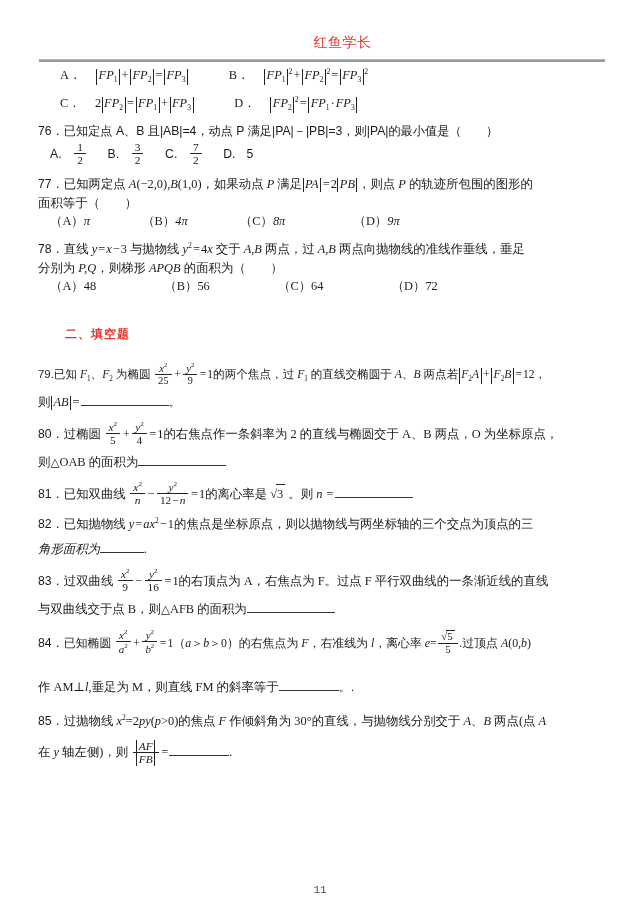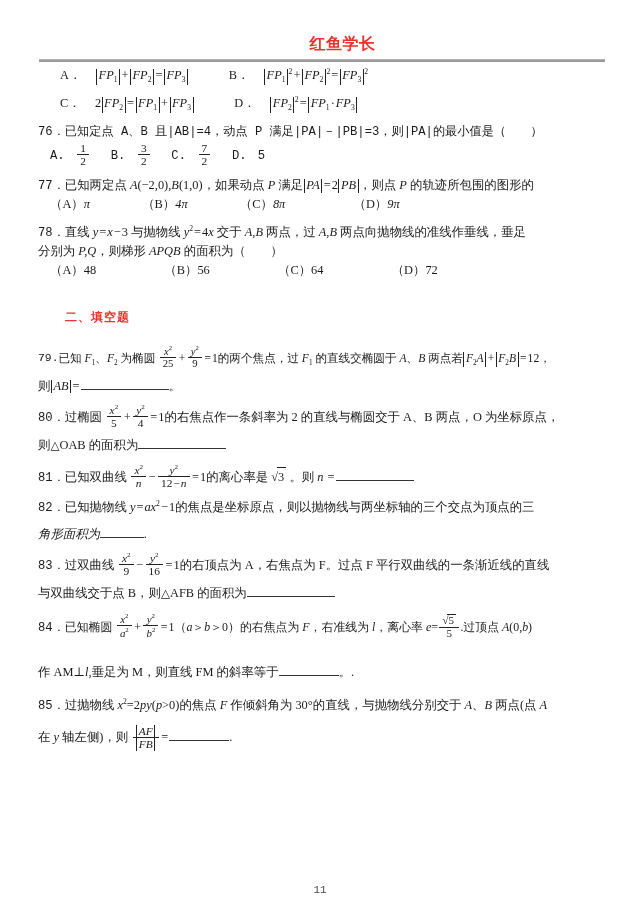--- a/index.html
+++ b/index.html
@@ -26,22 +26,22 @@
   
   .header-band {
     position: absolute;
     top: 36px;
     left: 0;
     width: 640px;
     text-align: center;
   }
   .header-title {
     font-family: "Liberation Serif", "DejaVu Serif", serif;
-    font-size: 16px;
-    font-weight: bold;
+    font-size: 14px;
+    font-weight: normal;
     color: #e8342a;
     letter-spacing: 0.5px;
     line-height: 1;
     padding-left: 45px;
   }
   .header-rule {
     position: absolute;
     top: 59px;
     left: 39px;
     width: 566px;
@@ -68,21 +68,21 @@
 
   .q-block { margin-top: 9px; }
 
   .indent { padding-left: 22px; }
   .indent-sm { padding-left: 12px; }
 
   .serif-cn {
     font-family: "Liberation Serif", "DejaVu Serif", serif;
   }
   .sans-cn {
-    font-family: Liberation Mono, monospace;
+    font-family: Liberation Sans, sans-serif;
     font-size: 12.2px;
   }
 
   
   .mi {
     font-family: "Liberation Serif", "DejaVu Serif", serif;
     font-style: italic;
   }
   .mn {
     font-family: "Liberation Serif", "DejaVu Serif", serif;
@@ -232,20 +232,23 @@
       <span class="sans-cn">C.</span>
       <span class="sp5"></span><span class="frac"><span class="num">7</span><span class="den">2</span></span>
       <span class="sp4"></span>
       <span class="sans-cn">D.</span>
       <span class="sp5"></span><span class="sans-cn">5</span>
     </div>
 
     <div class="line q-block">
       <span class="sans-cn">77．</span><span class="serif-cn">已知两定点 <span class="mi">A</span><span class="mn">(−2,0)</span>,<span class="mi">B</span><span class="mn">(1,0)</span>，如果动点 <span class="mi">P</span> 满足<span class="abs"><span class="mi">PA</span></span><span class="op">=</span><span class="mn">2</span><span class="abs"><span class="mi">PB</span></span>，则点 <span class="mi">P</span> 的轨迹所包围的图形的</span>
     </div>
+    <div class="line">
+      <span class="serif-cn">面积等于（　　）</span>
+    </div>
     <div class="line indent-sm">
       <span class="mn">（A）</span><span class="mi">π</span>
       <span class="sp2"></span>
       <span class="mn">（B）</span><span class="mi">4π</span>
       <span class="sp2"></span>
       <span class="mn">（C）</span><span class="mi">8π</span>
       <span class="sp3"></span>
       <span class="mn">（D）</span><span class="mi">9π</span>
     </div>
 

